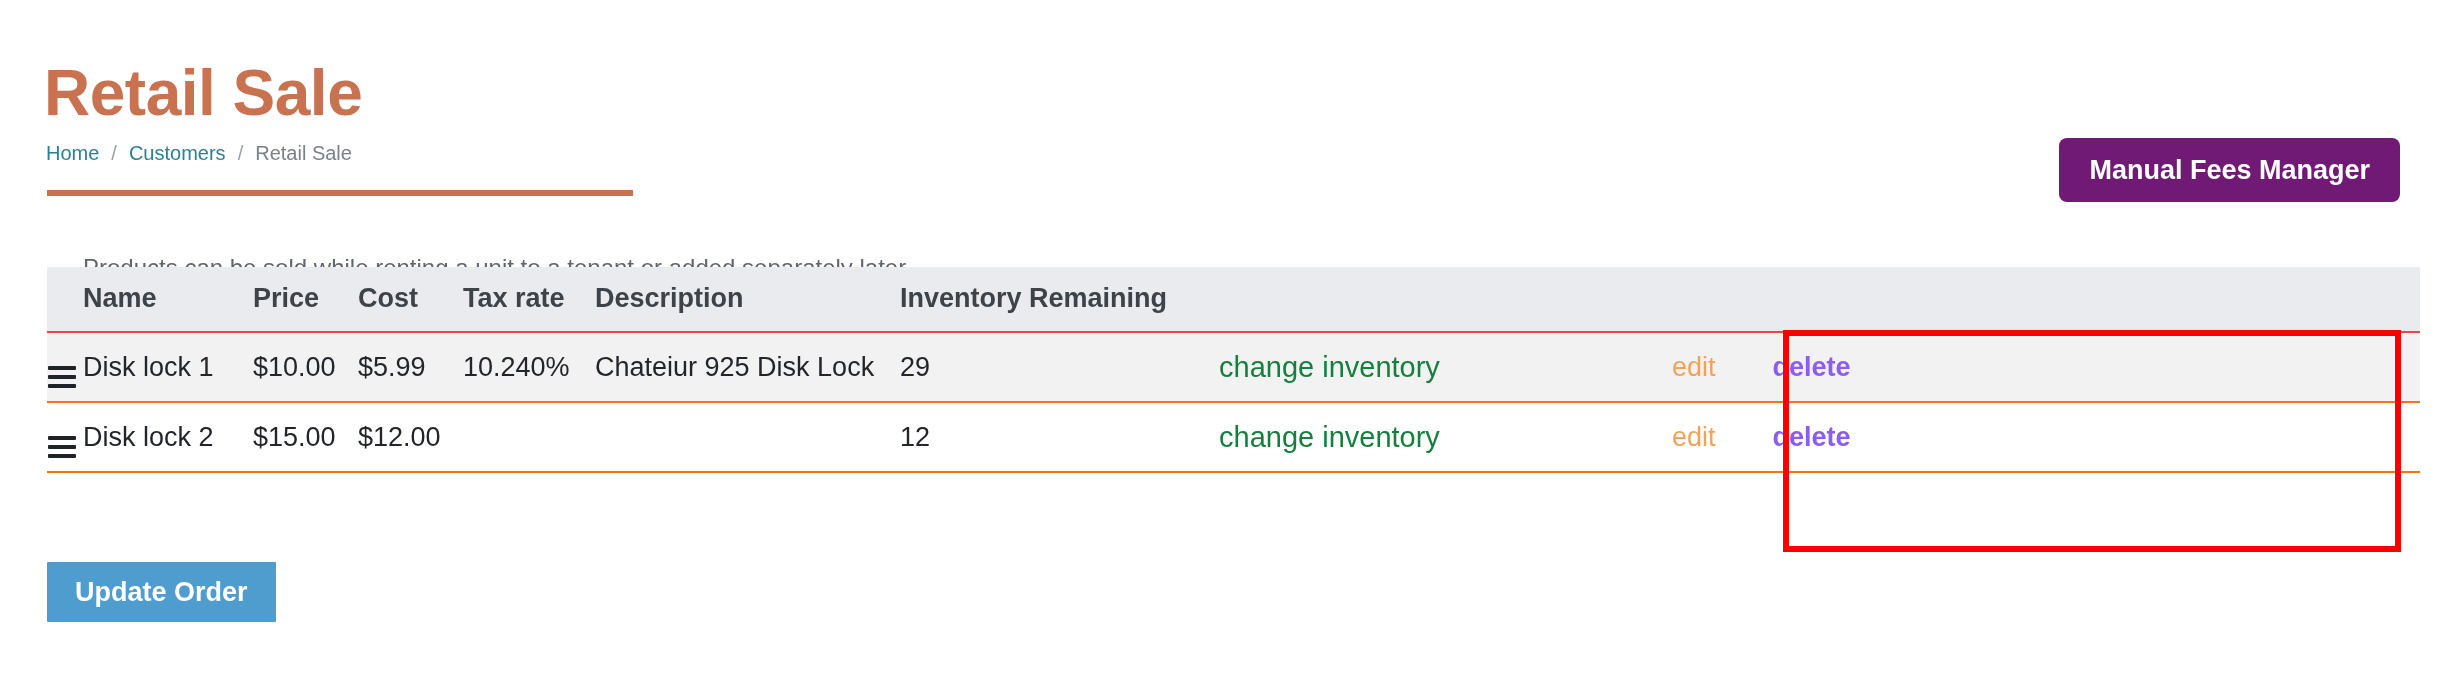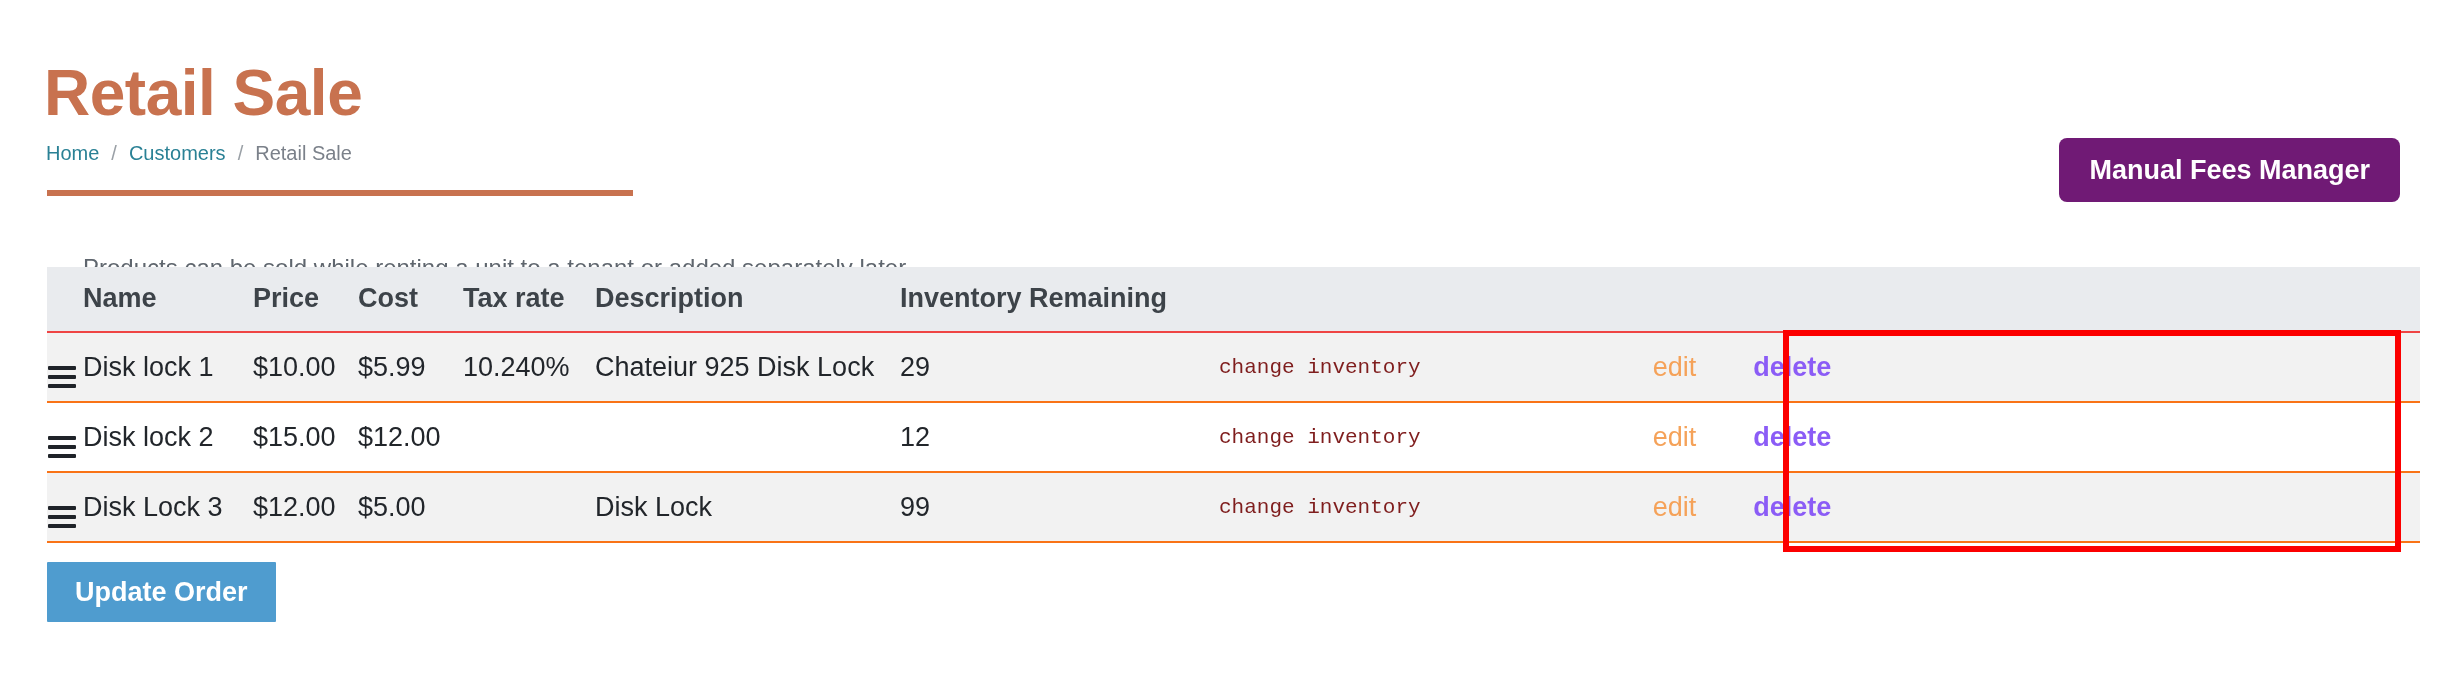--- a/index.html
+++ b/index.html
@@ -163,26 +163,25 @@
   
   .actions-cell {
     position: relative;
   }
   .actions-wrap {
     display: flex;
     align-items: center;
     padding-left: 29px;
   }
   .link-change {
-    color: #7f1d1d;
-    font-size: 21px;
+    color: #15803d;
+    font-size: 29px;
     text-decoration: none;
     cursor: pointer;
     white-space: nowrap;
-    font-family: Liberation Mono, monospace;
   }
   .link-edit {
     color: #f5a259;
     font-size: 27px;
     text-decoration: none;
     cursor: pointer;
     margin-left: 232px;
   }
   .link-delete {
     color: #8b5cf6;
@@ -316,42 +315,20 @@
         <td>12</td>
         <td class="actions-cell">
           <div class="actions-wrap">
             <a class="link-change" href="#">change inventory</a>
             <a class="link-edit" href="#">edit</a>
             <a class="link-delete" href="#">delete</a>
           </div>
         </td>
       </tr>
 
-      <tr class="row-odd">
-        <td>
-          <span class="drag-handle">
-            <span></span>
-              <span></span>
-              <span></span>
-          </span>
-        </td>
-        <td>Disk Lock 3</td>
-        <td>$12.00</td>
-        <td>$5.00</td>
-        <td></td>
-        <td>Disk Lock</td>
-        <td>99</td>
-        <td class="actions-cell">
-          <div class="actions-wrap">
-            <a class="link-change" href="#">change inventory</a>
-            <a class="link-edit" href="#">edit</a>
-            <a class="link-delete" href="#">delete</a>
-          </div>
-        </td>
-      </tr>
 
     </tbody>
   </table>
 
   <div class="annotation-box"></div>
 
   <div class="footer-buttons">
     <button class="btn btn-primary">Update Order</button>
   </div>
 

